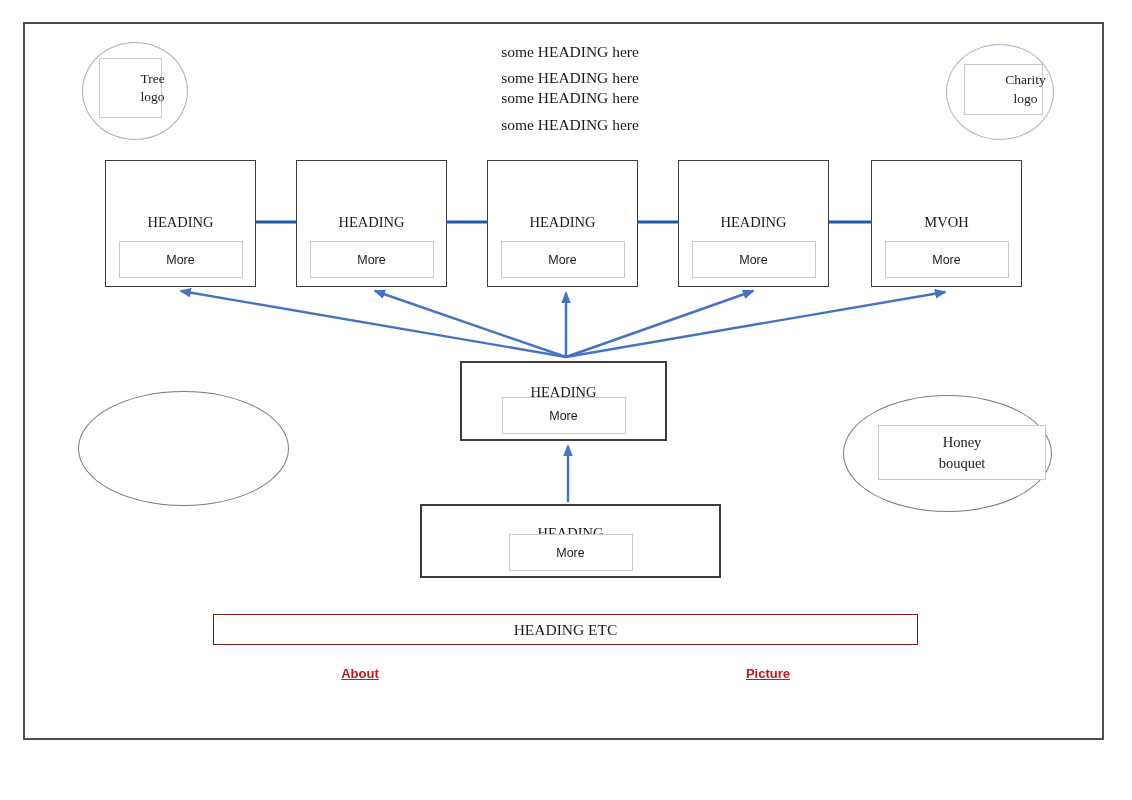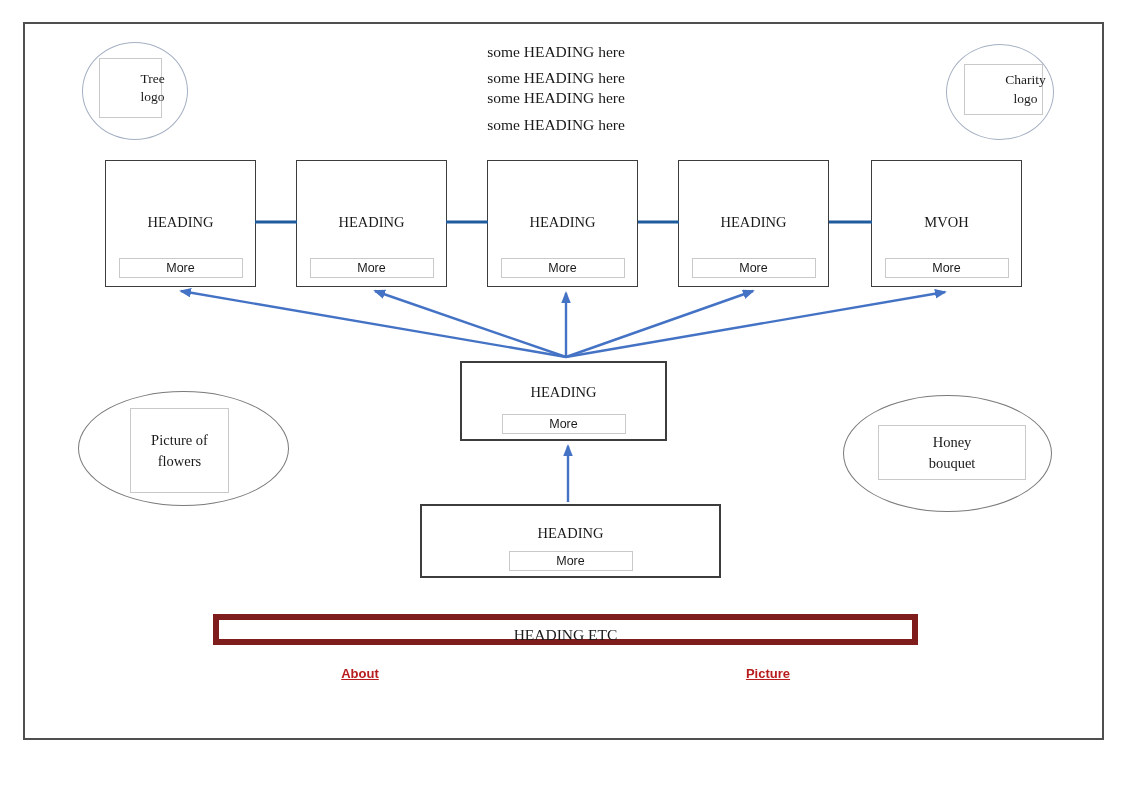--- a/index.html
+++ b/index.html
@@ -24,52 +24,52 @@
   .ellipse.media { border: 1px solid #7a7a7a; }
   .inner-box {
     position: absolute; border: 1px solid #c9c9c9; background: #ffffff;
     display: flex; align-items: center; justify-content: center;
     text-align: center; white-space: pre-line;
   }
   .logo-label  { font-size: 13.5px; line-height: 1.35; margin-left: 44px; }
   .media-label { font-size: 14.5px; line-height: 1.4; }
   
   .top-line {
-    position: absolute; left: 406px; width: 300px;
+    position: absolute; left: 420px; width: 300px;
     text-align: center; font-size: 15.5px;
   }
   
   .navbox {
     position: absolute; top: 160px; width: 151px; height: 127px;
     border: 1.5px solid #3d3d3d; background: #ffffff;
   }
   .navbox .box-label {
     position: absolute; top: 53px; left: 0; right: 0;
     text-align: center; font-size: 14.5px;
   }
   .more-btn {
     position: absolute; left: 50%; transform: translateX(-50%);
-    width: 124px; height: 20px;
+    width: 124px; height: 37px;
     border: 1px solid #c9c9c9; background: #ffffff;
     font-family: "Liberation Sans", sans-serif;
     font-size: 12.5px; line-height: 18px; text-align: center;
     color: #1a1a1a; padding: 0; display: block; cursor: pointer;
   }
   .navbox .more-btn { bottom: 8px; }
   .bigbox {
     position: absolute; border: 2px solid #3d3d3d; background: #ffffff;
   }
   .bigbox .box-label {
     position: absolute; left: 0; right: 0;
     text-align: center; font-size: 14.5px;
   }
   
   .banner {
     position: absolute; left: 213px; top: 614px; width: 705px; height: 31px;
-    border: 6px solid #7f1d1d; background: #ffffff;
+    border: 1px solid #7f1d1d; background: #ffffff;
     text-align: center; font-size: 15.5px; line-height: 29px;
   }
   .footer-link {
     position: absolute; top: 666px;
     font-family: "Liberation Sans", sans-serif;
     font-size: 13px; font-weight: 700;
     text-decoration: underline; color: #b91c1c; text-align: center;
   }
   .overlay { position: absolute; left: 0; top: 0; pointer-events: none; }
 </style>
@@ -121,27 +121,23 @@
     <div class="box-label" style="top:21px;">HEADING</div>
     <button class="more-btn" style="bottom:5px;">More</button>
   </div>
 
   <div class="bigbox" style="left:420px; top:504px; width:301px; height:74px;">
     <div class="box-label" style="top:19px;">HEADING</div>
     <button class="more-btn" style="bottom:5px;">More</button>
   </div>
 
   <div class="ellipse media" style="left:78px; top:391px; width:211px; height:115px;"></div>
-  <div class="inner-box" style="left:130px; top:408px; width:99px; height:85px;">
-    <span class="media-label">Picture of
-flowers</span>
-  </div>
 
   <div class="ellipse media" style="left:843px; top:395px; width:209px; height:117px;"></div>
-  <div class="inner-box" style="left:878px; top:425px; width:148px; height:55px;">
+  <div class="inner-box" style="left:878px; top:425px; width:168px; height:55px;">
     <span class="media-label">Honey
 bouquet</span>
   </div>
 
   <div class="banner">HEADING ETC</div>
   <a class="footer-link" style="left:330px; width:60px;" href="#">About</a>
   <a class="footer-link" style="left:737px; width:62px;" href="#">Picture</a>
 
   <svg class="overlay" width="1132" height="800" viewBox="0 0 1132 800">
     <defs>

